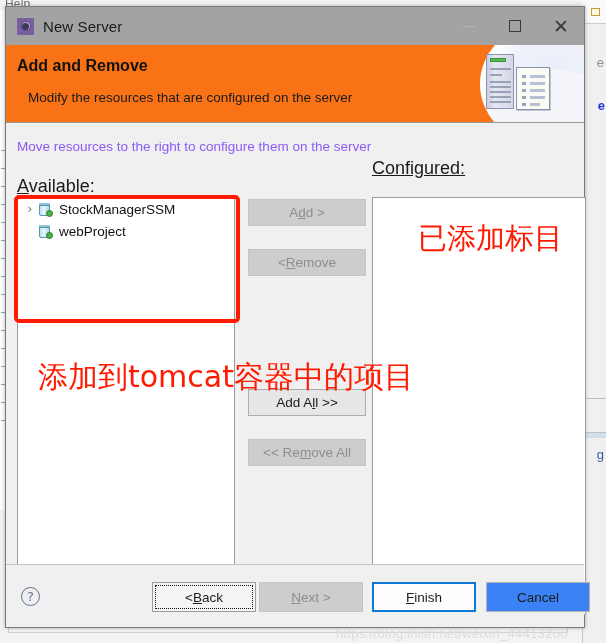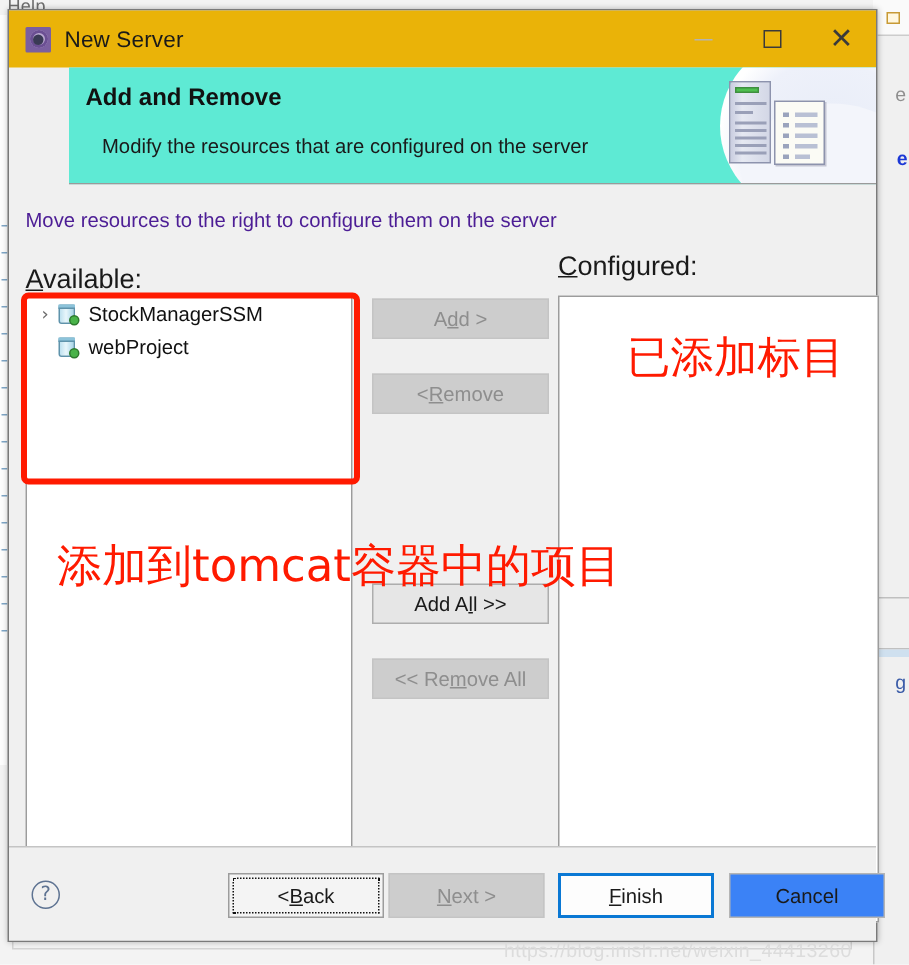--- a/index.html
+++ b/index.html
@@ -76,21 +76,21 @@
     position: absolute; left: 5px; top: 6px;
     width: 580px; height: 622px;
     background: #f0f0f0;
     border: 1px solid #7a7a7a;
     box-shadow: 0 0 4px rgba(0,0,0,.28);
     display: flex; flex-direction: column;
   }
 
   
   #titlebar {
-    height: 38px; background: #eab308;
+    height: 38px; background: #a3a3a3;
     display: flex; align-items: center;
     flex: 0 0 38px;
     position: relative;
   }
   #app-icon {
     width: 17px; height: 17px; margin-left: 11px; margin-right: 9px;
     background: #7a5fa0;
     position: relative; flex: 0 0 17px;
     border-radius: 1px;
   }
@@ -117,24 +117,23 @@
     display: flex; align-items: center; justify-content: center;
     color: #3a3a3a; font-size: 15px; line-height: 1;
   }
   #btn-minimize { color: #b4b4b4; }
   .glyph-min { display: block; width: 12px; height: 1px; background: currentColor; }
   .glyph-max { display: block; width: 12px; height: 12px; border: 1.6px solid currentColor; }
   .glyph-close { font-size: 19px; font-family: "DejaVu Sans", sans-serif; line-height: 1; }
 
   
   #header {
-    background: #5eead4; flex: 0 0 78px;
+    background: #f97316; flex: 0 0 78px;
     position: relative; overflow: hidden;
     border-bottom: 1px solid #9a9a9a;
-    margin-left: 40px;
   }
   #header-title {
     position: absolute; left: 11px; top: 12px;
     font-size: 16px; font-weight: bold; color: #111;
   }
   #header-sub {
     position: absolute; left: 22px; top: 45px;
     font-size: 13.5px; color: #1a1a1a;
   }
   #header-art {
@@ -175,28 +174,28 @@
     position: absolute; height: 3px; background: #b9c0d4;
   }
   #doc-icon .dt { position: absolute; width: 4px; height: 3px; background: #9aa3bd; }
 
   
   #dlg-body {
     flex: 1 1 auto; background: #f0f0f0; position: relative;
   }
   #instruction {
     position: absolute; left: 11px; top: 16px;
-    font-size: 13.5px; color: #4c1d95;
+    font-size: 13.5px; color: #8b5cf6;
   }
   .col-label {
     position: absolute; font-size: 18px; color: #1a1a1a;
   }
   .col-label u { text-decoration: underline; }
   #label-available { left: 11px; top: 53px; }
-  #label-configured { left: 366px; top: 44px; }
+  #label-configured { left: 366px; top: 35px; text-decoration: underline; }
 
   .listbox {
     position: absolute;
     background: #ffffff;
     border: 1px solid #9c9c9c;
   }
   #list-available { left: 11px; top: 74px; width: 218px; height: 418px; }
   #list-configured { left: 366px; top: 74px; width: 214px; height: 418px; }
 
   .tree-row {

